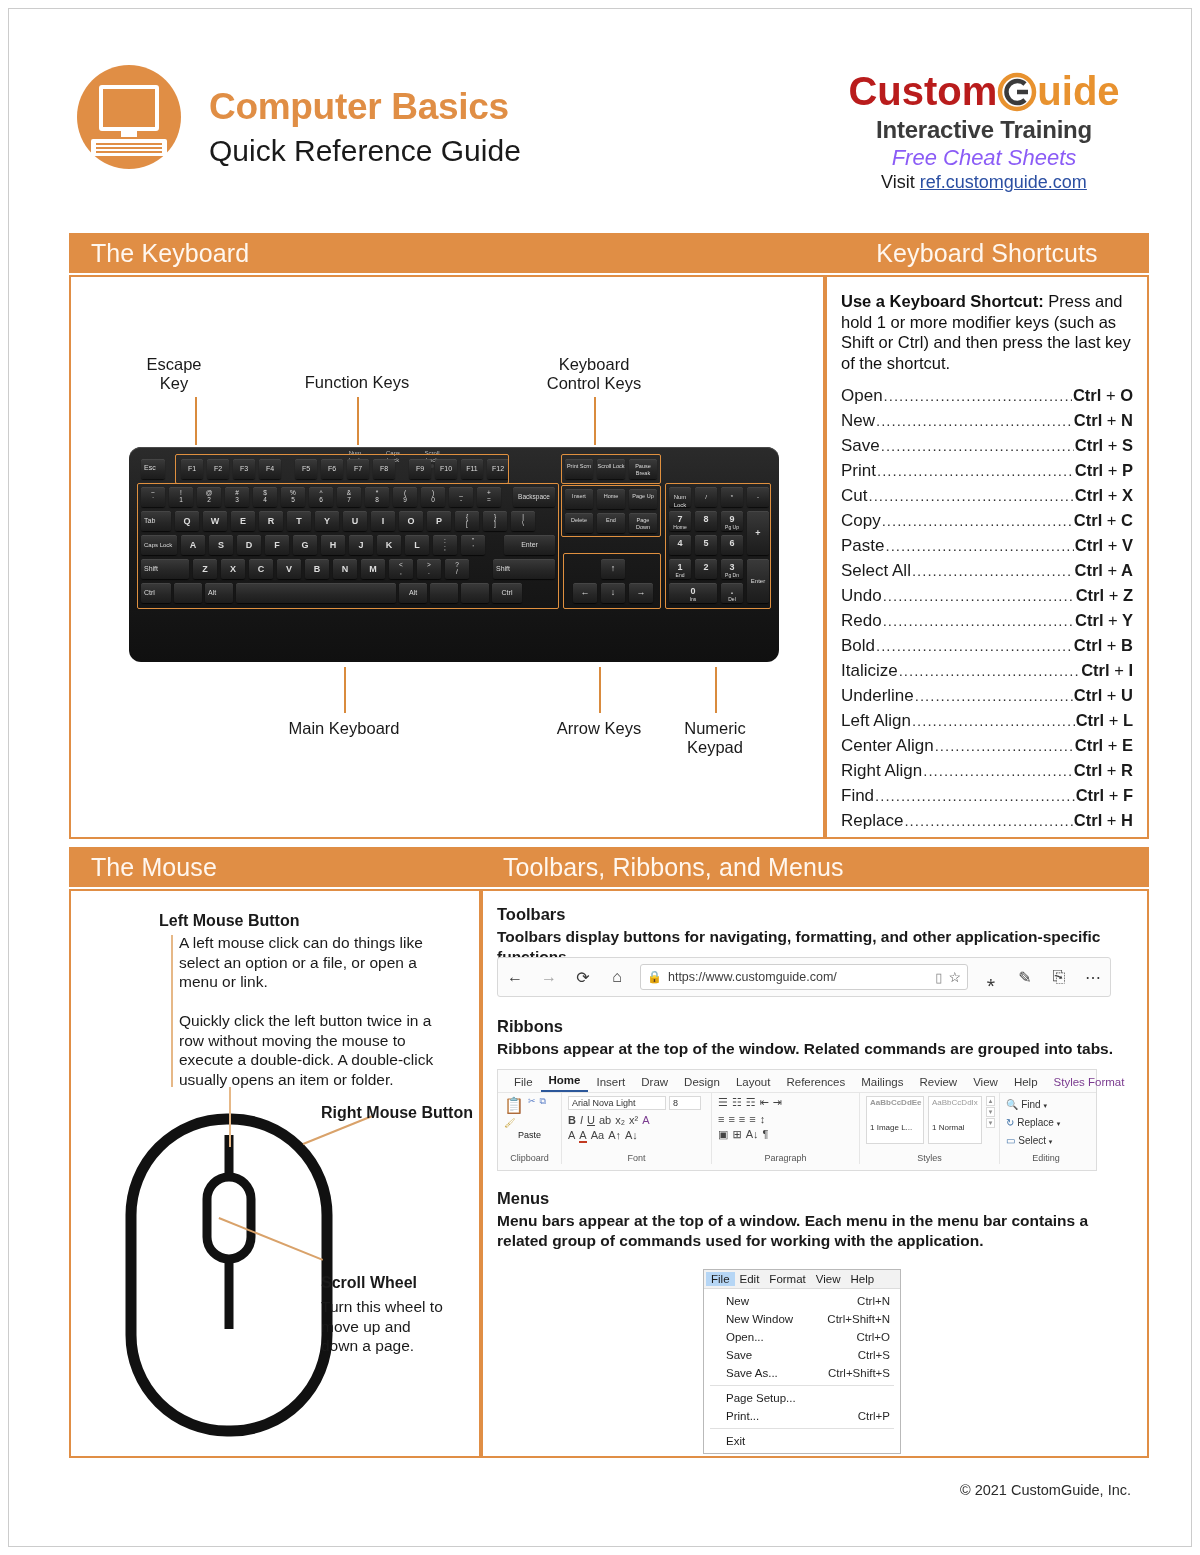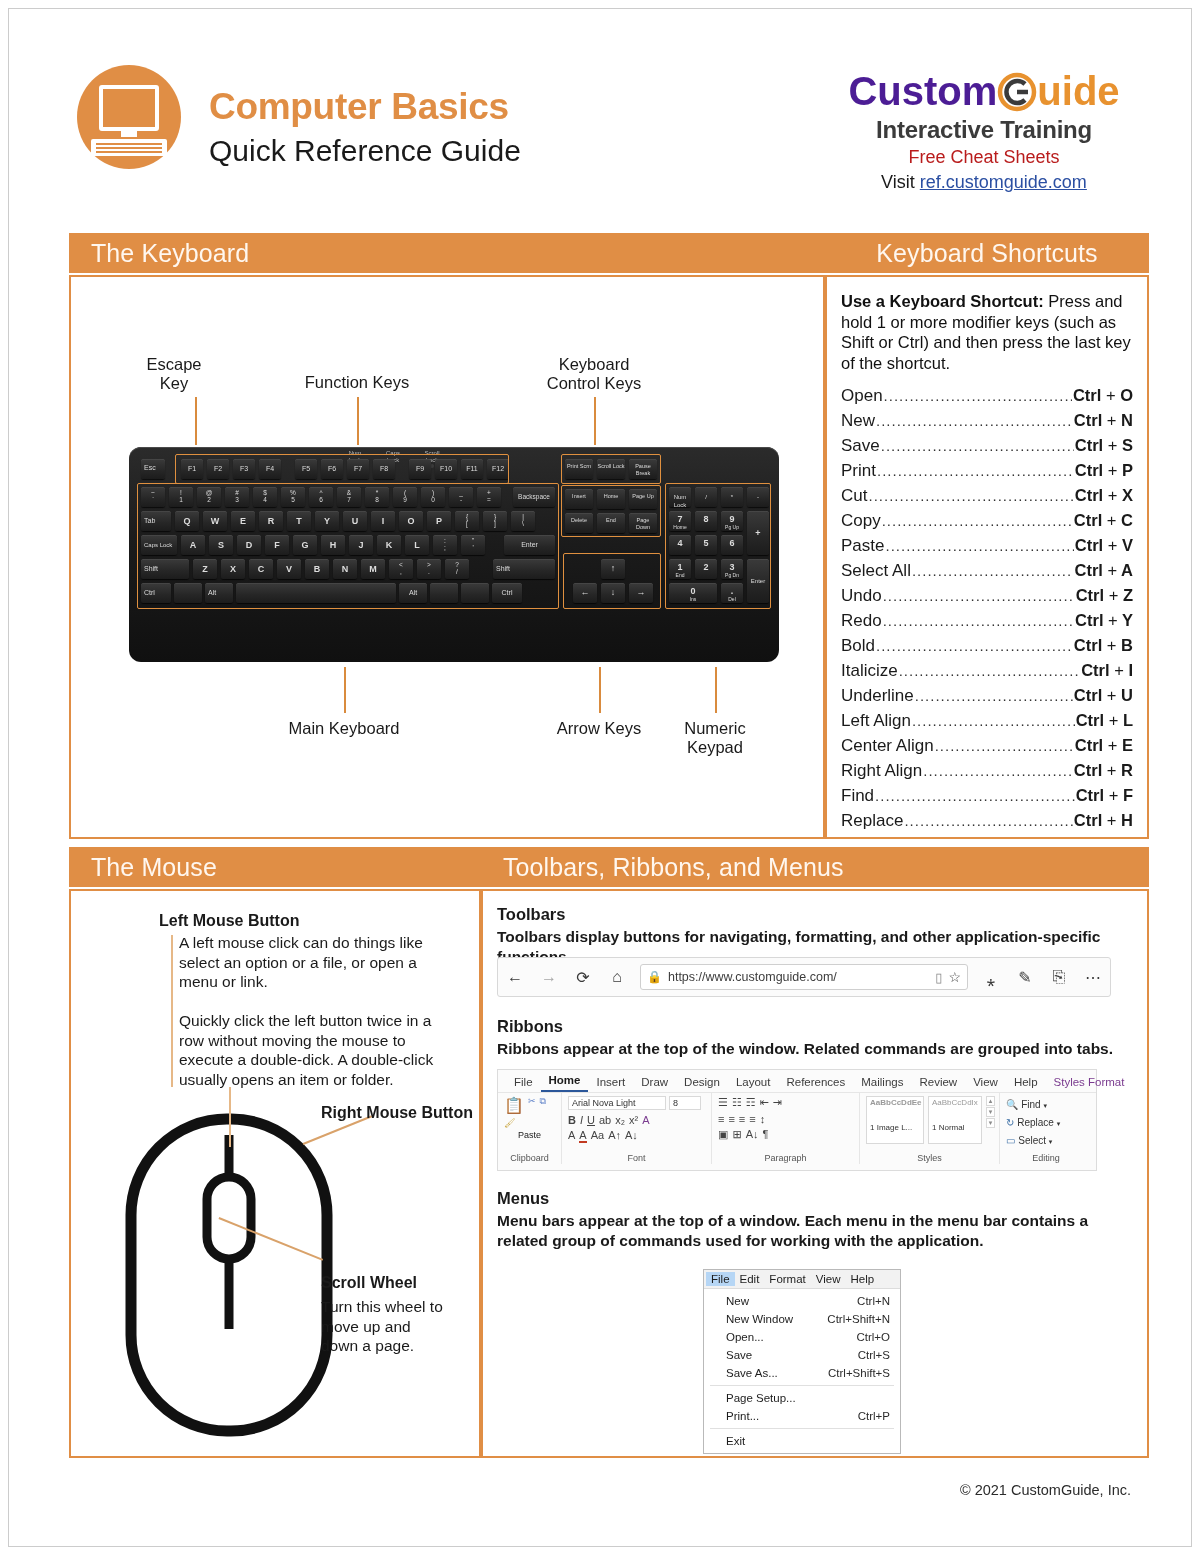--- a/index.html
+++ b/index.html
@@ -34,29 +34,29 @@
 
   .title-block { position: absolute; left: 140px; top: 28px; }
   .title-main {
     font-size: 37px; font-weight: bold; color: #E08E45; letter-spacing: -0.3px;
     line-height: 44px;
   }
   .title-sub { font-size: 30px; color: #1a1a1a; line-height: 40px; margin-top: 2px; }
 
   .brand { position: absolute; right: 0px; top: 10px; width: 330px; text-align: center; }
   .brand-logo { font-size: 40px; font-weight: bold; line-height: 48px; white-space: nowrap; }
-  .brand-custom { color: #4c1d95; }
+  .brand-custom { color: #b91c1c; }
   .brand-uide { color: #E8922F; }
   .brand-g {
     display: inline-block; position: relative; width: 40px; height: 40px;
     vertical-align: -7px;
   }
   .brand-g svg { position: absolute; left: 0; top: 0; }
   .brand-tagline { font-size: 24px; font-weight: bold; color: #3b3b3b; line-height: 30px; letter-spacing:-0.2px; }
-  .brand-free { font-size: 18px; color: #b91c1c; line-height: 25px; }
+  .brand-free { font-size: 22px; color: #8b5cf6; line-height: 25px; font-style: italic; }
   .brand-visit { font-size: 18px; color: #1a1a1a; line-height: 25px; }
   .brand-visit a { color: #2b4fa2; text-decoration: underline; }
 
   
   .bar {
     position: absolute; background: #E08E45; color: #fff7ef;
     font-size: 25px; line-height: 40px; padding-left: 22px;
     letter-spacing: 0.1px;
   }
 

